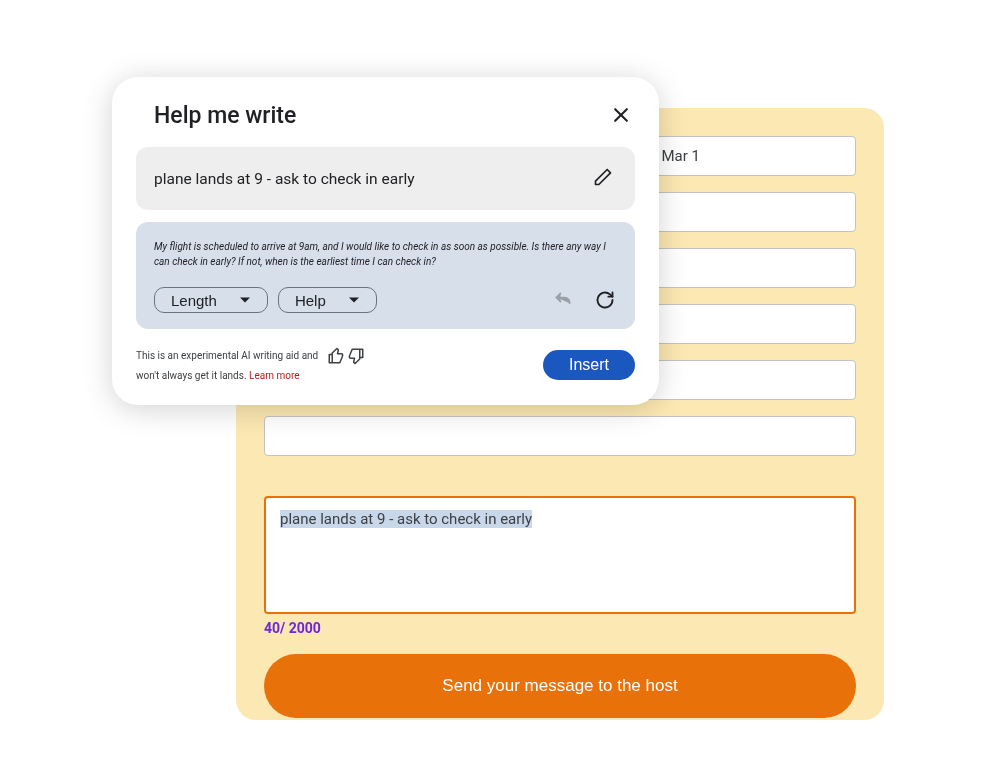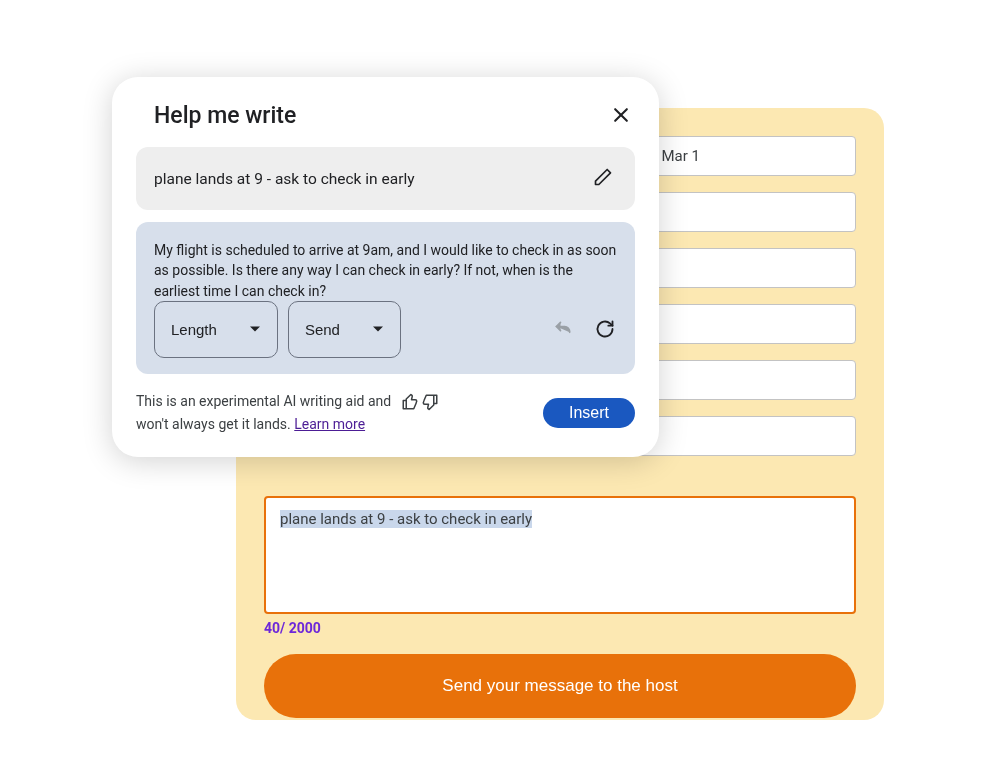--- a/index.html
+++ b/index.html
@@ -131,45 +131,47 @@
       padding: 4px;
     }
     .edit-btn svg { width: 20px; height: 20px; }
 
     .result-panel {
       background: #d7dfeb;
       border-radius: 12px;
       padding: 18px 18px 16px 18px;
     }
     .result-text {
-      font-size: 14px;
+      font-size: 10px;
       line-height: 1.45;
       color: #202124;
+      margin-bottom: 18px;
+      font-style: italic;
     }
     .result-controls {
       display: flex;
       justify-content: space-between;
       align-items: center;
     }
     .left-controls {
       display: flex;
       gap: 10px;
     }
     .dropdown {
       background: transparent;
       border: 1px solid #6b7280;
       border-radius: 10px;
       padding: 10px 16px;
       display: flex;
       align-items: center;
-      gap: 32px;
+      gap: 22px;
       cursor: pointer;
       font-size: 15px;
       color: #202124;
-      height: 57px;
+      height: 26px;
     }
     .dropdown svg { width: 12px; height: 12px; }
     .right-controls {
       display: flex;
       gap: 18px;
       align-items: center;
     }
     .icon-btn {
       background: none;
       border: none;
@@ -181,40 +183,39 @@
     .icon-btn svg { width: 20px; height: 20px; }
     .icon-btn.disabled svg { stroke: #9aa0a6; fill: #9aa0a6; }
 
     .dialog-footer {
       display: flex;
       justify-content: space-between;
       align-items: center;
       margin-top: 18px;
     }
     .disclaimer {
-      font-size: 14px;
+      font-size: 10px;
       color: #3c4043;
       line-height: 1.4;
       max-width: 310px;
       display: flex;
       flex-wrap: wrap;
       align-items: center;
       gap: 4px 12px;
     }
     .disclaimer-text { display: inline; }
     .feedback-icons {
       display: inline-flex;
       gap: 2px;
       margin-left: 6px;
       vertical-align: middle;
     }
     .feedback-icons svg { width: 18px; height: 18px; }
     .learn-more {
-      color: #4c1d95;
-      text-decoration: underline;
+      color: #b91c1c;
       cursor: pointer;
     }
     .insert-btn {
       background: #1a58c0;
       color: #fff;
       border: none;
       border-radius: 999px;
       padding: 6px 26px;
       font-size: 16px;
       font-weight: 500;
@@ -280,21 +281,21 @@
     <p class="result-text">My flight is scheduled to arrive at 9am, and I would like to check in as soon as possible. Is there any way I can check in early? If not, when is the earliest time I can check in?</p>
     <div class="result-controls">
       <div class="left-controls">
         <button class="dropdown">
           <span>Length</span>
           <svg viewBox="0 0 12 12" fill="#202124">
               <path d="M1 3.5 L6 8.5 L11 3.5 Z"></path>
             </svg>
         </button>
         <button class="dropdown">
-          <span>Send</span>
+          <span>Help</span>
           <svg viewBox="0 0 12 12" fill="#202124">
               <path d="M1 3.5 L6 8.5 L11 3.5 Z"></path>
             </svg>
         </button>
       </div>
       <div class="right-controls">
         <button class="icon-btn disabled">
           <svg viewBox="0 0 24 24" fill="none" stroke="#9aa0a6" stroke-width="2" stroke-linecap="round" stroke-linejoin="round">
             <path d="M9 14L4 9l5-5"></path>
               <path d="M4 9h10a6 6 0 016 6v1"></path>

